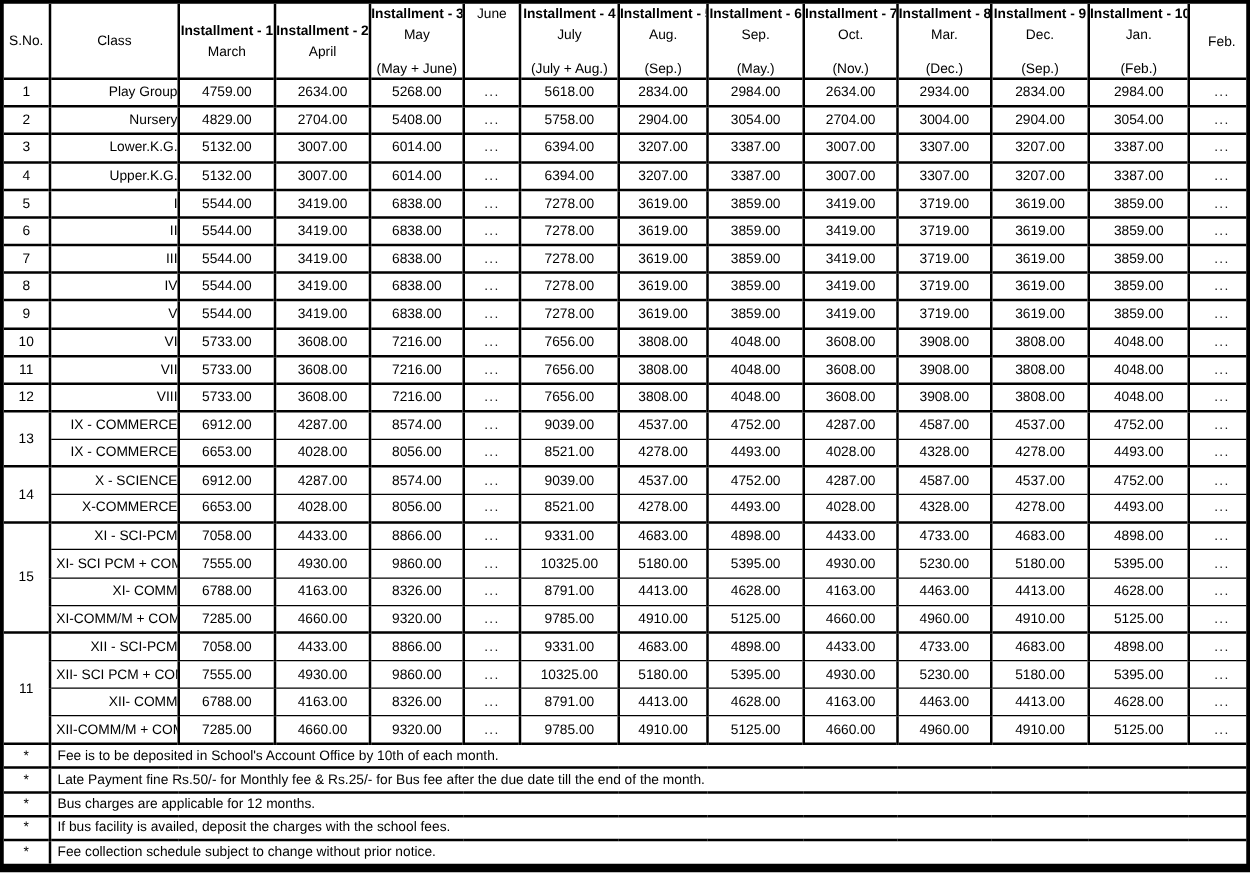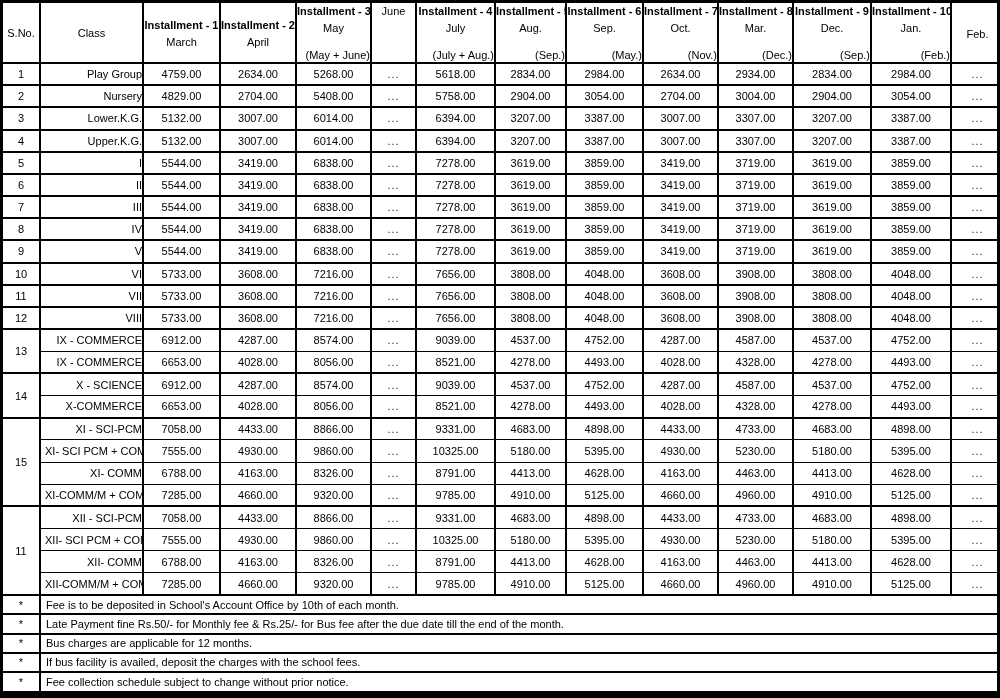--- a/index.html
+++ b/index.html
@@ -14,21 +14,21 @@
   }
   th,td{
     border-left:2px solid #000;border-top:2px solid #000;
     padding:0;overflow:hidden;white-space:nowrap;
   }
   .c0{border-left:0;}
   thead th{border-top:0;font-weight:normal;font-size:11px;vertical-align:middle;text-align:center;}
   thead tr{height:57px;}
   th .t1{font-weight:bold;font-size:11px;line-height:13px;padding-top:2px;}
   th .t2{font-weight:normal;font-size:11px;line-height:13px;margin-top:4px;}
-  th .t3{font-weight:normal;font-size:11px;line-height:13px;margin-top:14px;text-align:right;}
+  th .t3{font-weight:normal;font-size:11px;line-height:13px;margin-top:14px;}
   th.june-head{vertical-align:top;}
   th.june-head .t2{margin-top:2px;}
   th.feb-head{vertical-align:middle;}
   tbody tr{height:22px;}
   tbody tr.sub td{border-top-width:1px;}
   td.sno{text-align:center;font-size:11px;}
   td.cls{text-align:right;padding-left:4px;font-size:11px;}
   td.num{text-align:center;font-size:11px;}
   td.dots{text-align:center;font-size:11px;letter-spacing:1px;color:#222;}
   tr.note{height:19px;}

